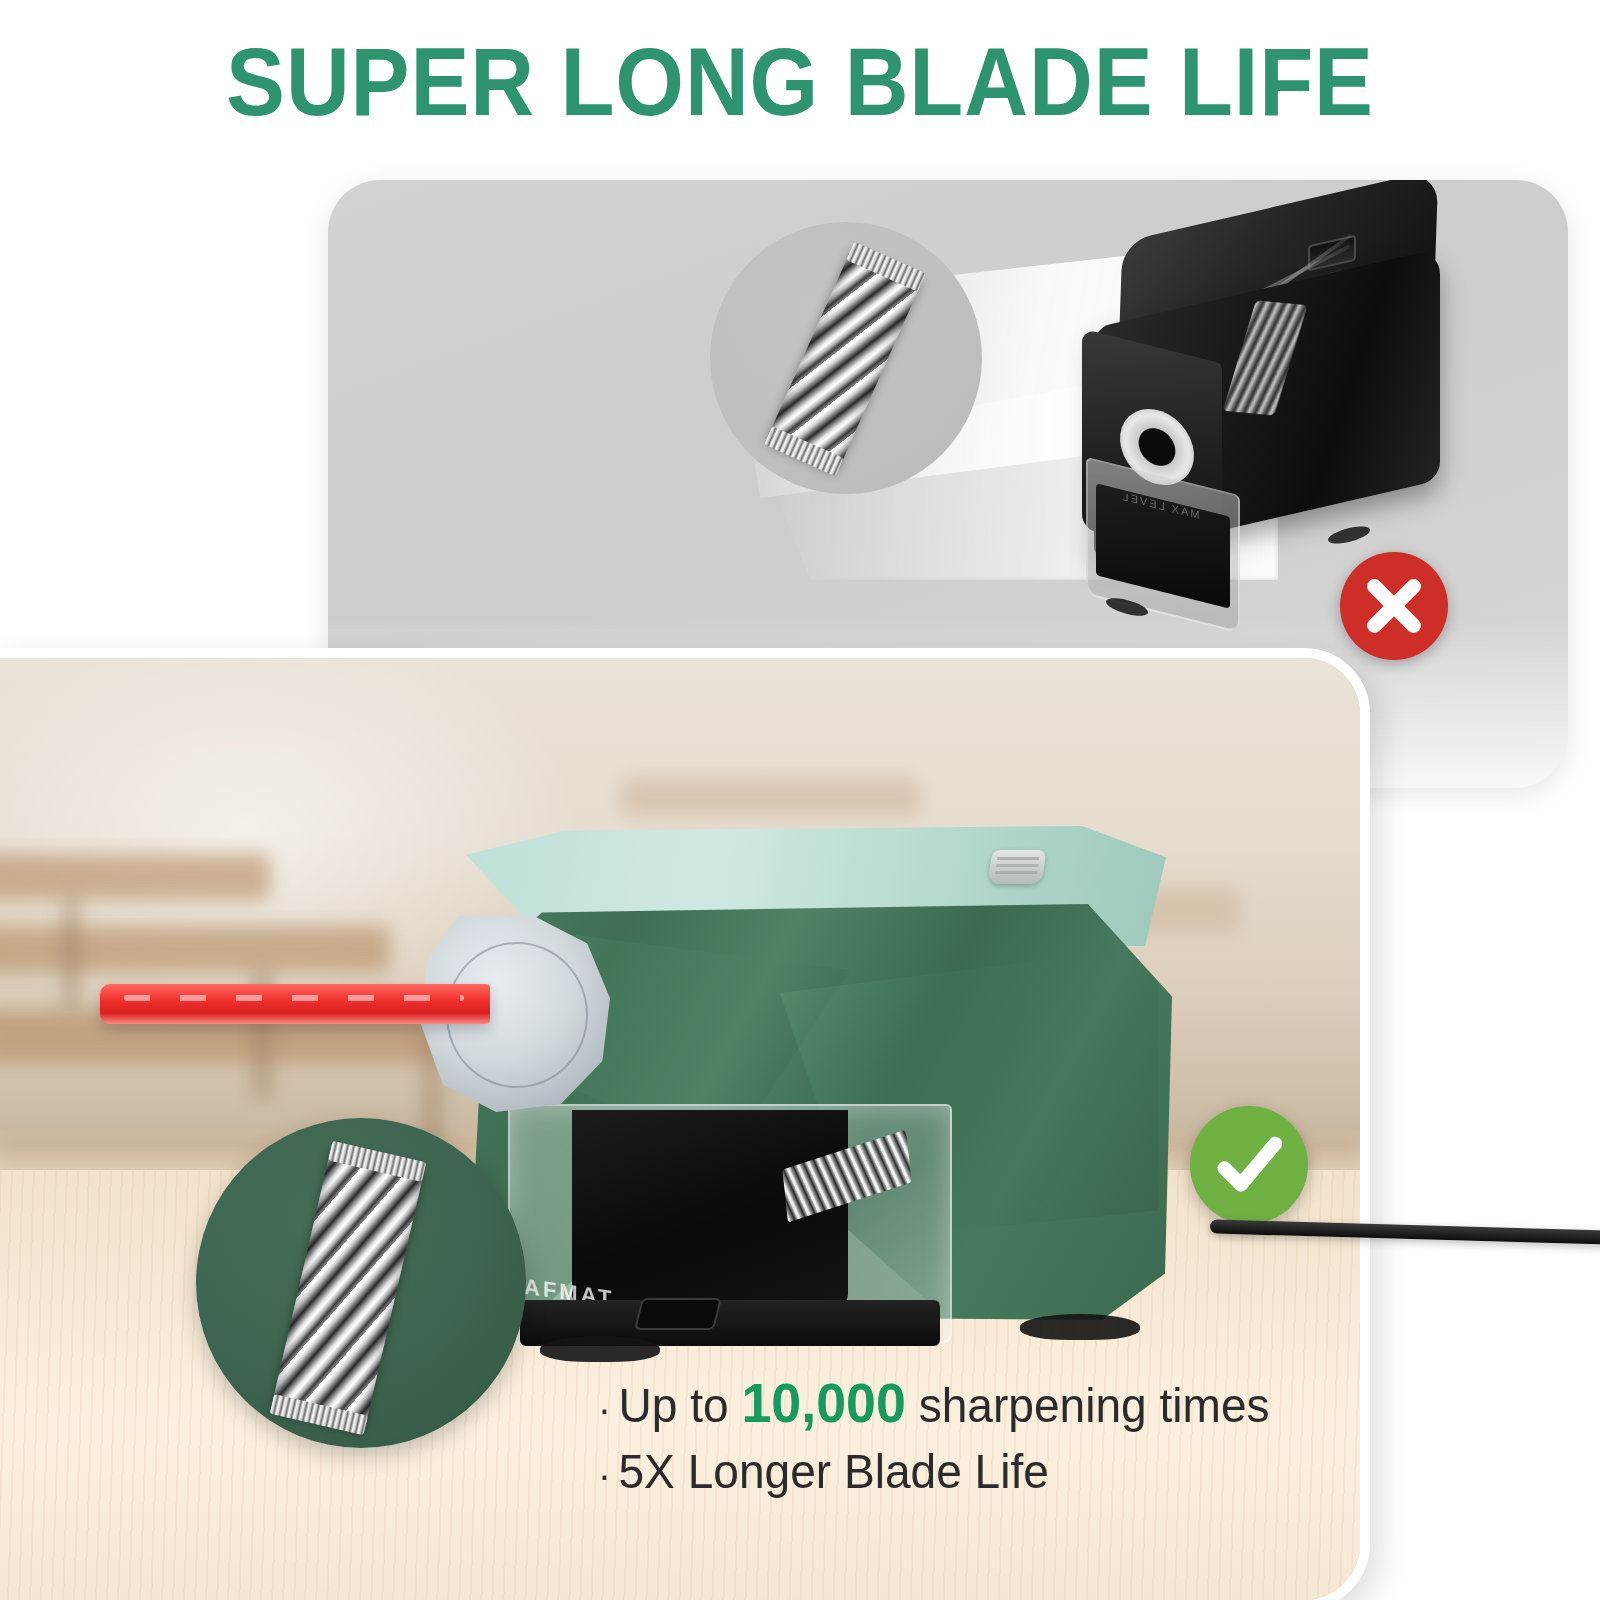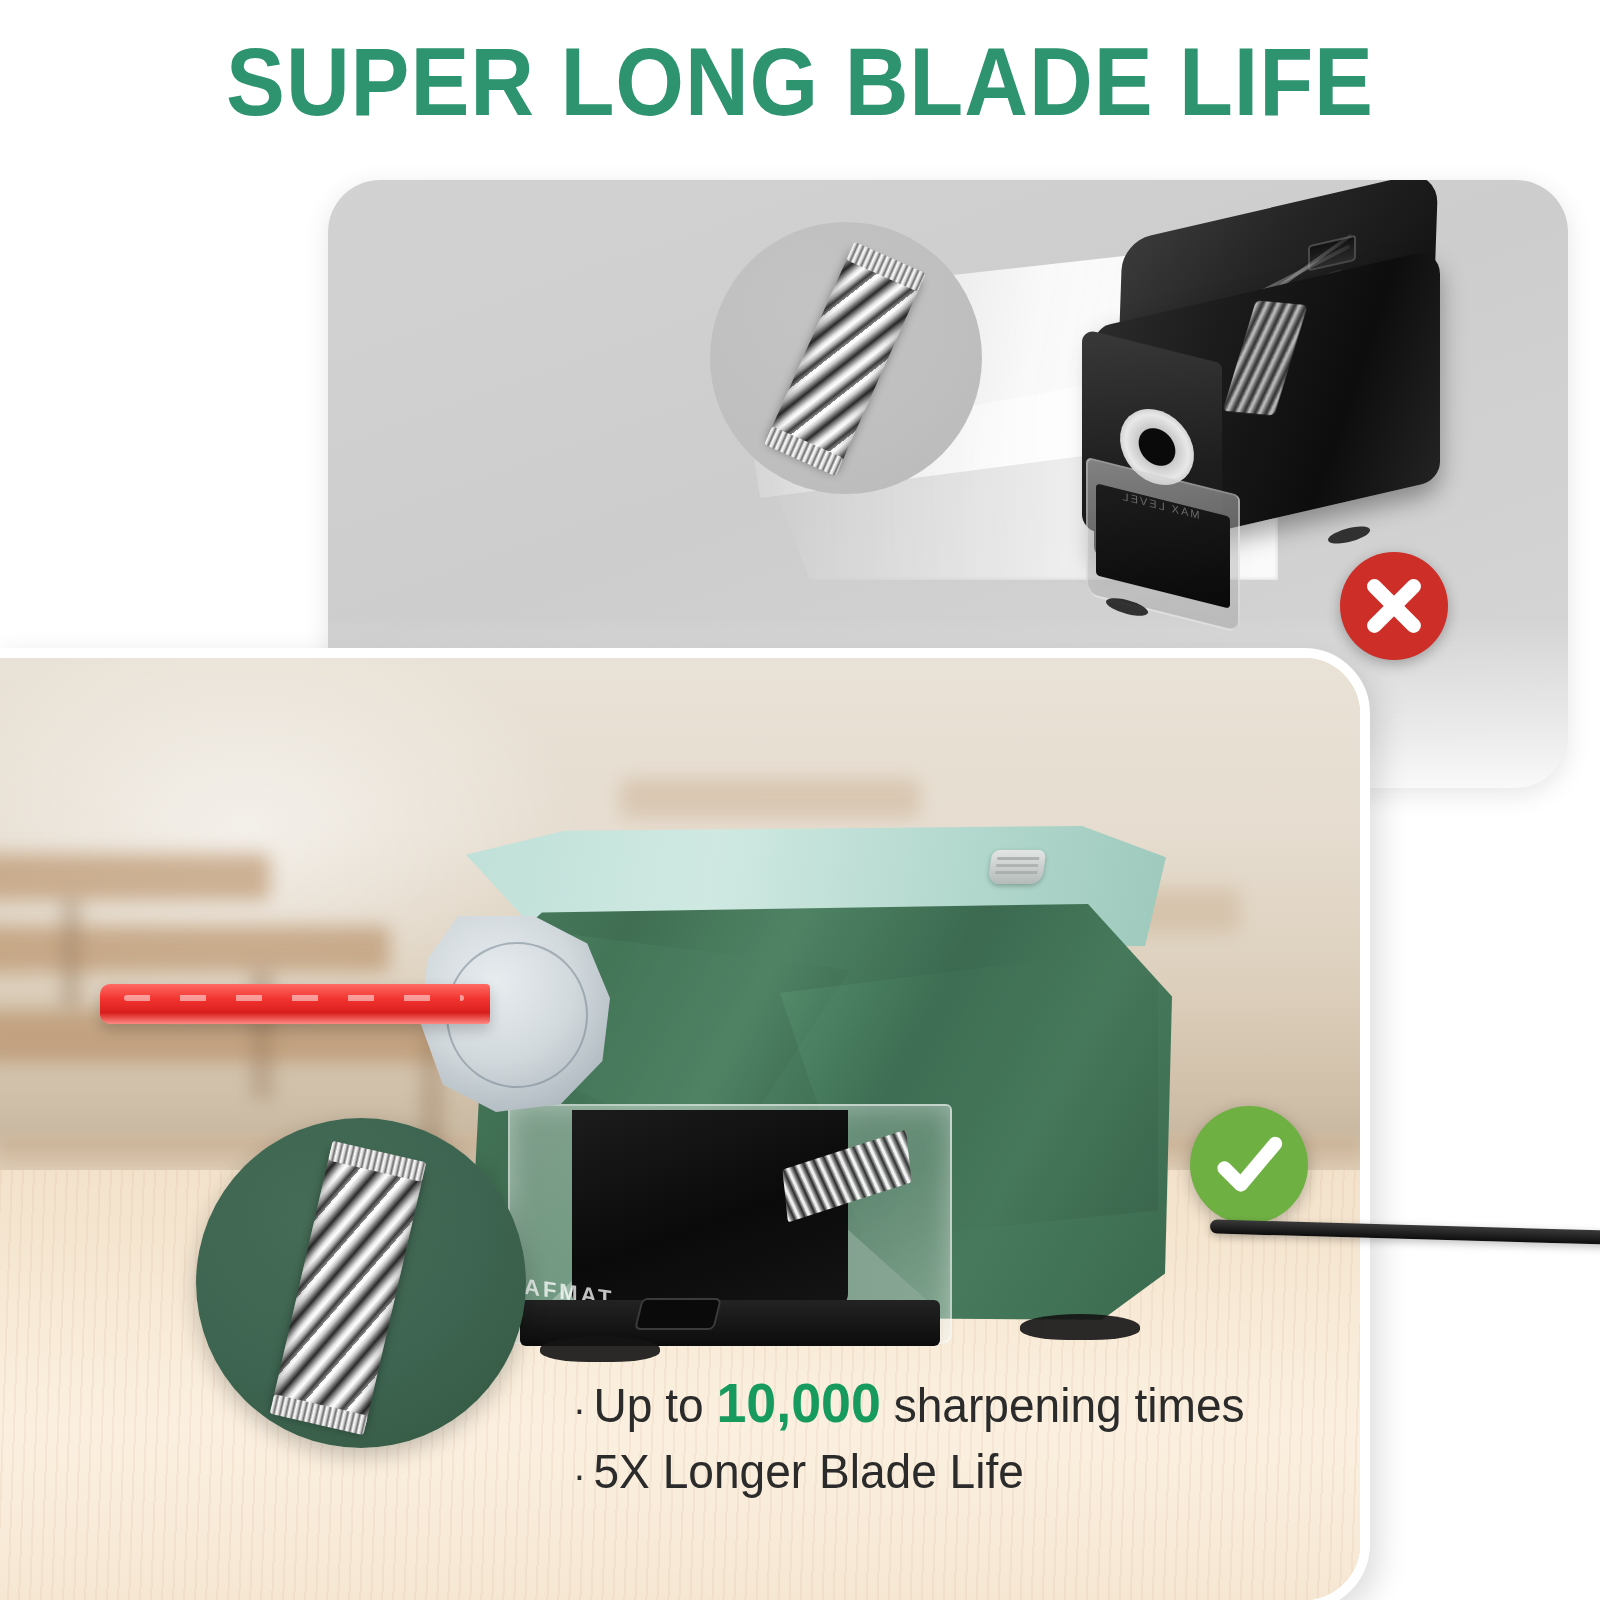--- a/index.html
+++ b/index.html
@@ -350,21 +350,21 @@
     position:absolute;left:248px;top:1452px;
     font-size:72px;font-weight:bold;color:#2F5E45;
     text-shadow:
       -4px 0 0 #fff, 4px 0 0 #fff, 0 -4px 0 #fff, 0 4px 0 #fff,
       -3px -3px 0 #fff, 3px -3px 0 #fff, -3px 3px 0 #fff, 3px 3px 0 #fff;
     letter-spacing:1px;
     white-space:nowrap;
   }
 
   
-  .bullets{position:absolute;left:573px;top:1366px;width:760px;}
+  .bullets{position:absolute;left:598px;top:1366px;width:760px;}
   .bullet{
     font-size:48px;color:#2b2b2b;white-space:nowrap;line-height:1.32;
     transform:scaleX(.96);transform-origin:left center;
   }
   .bullet .dot{font-size:40px;vertical-align:middle;margin-right:8px;}
   .hi{color:#179A5E;font-weight:bold;font-size:56px;}
 </style>
 </head>
 <body>
 

